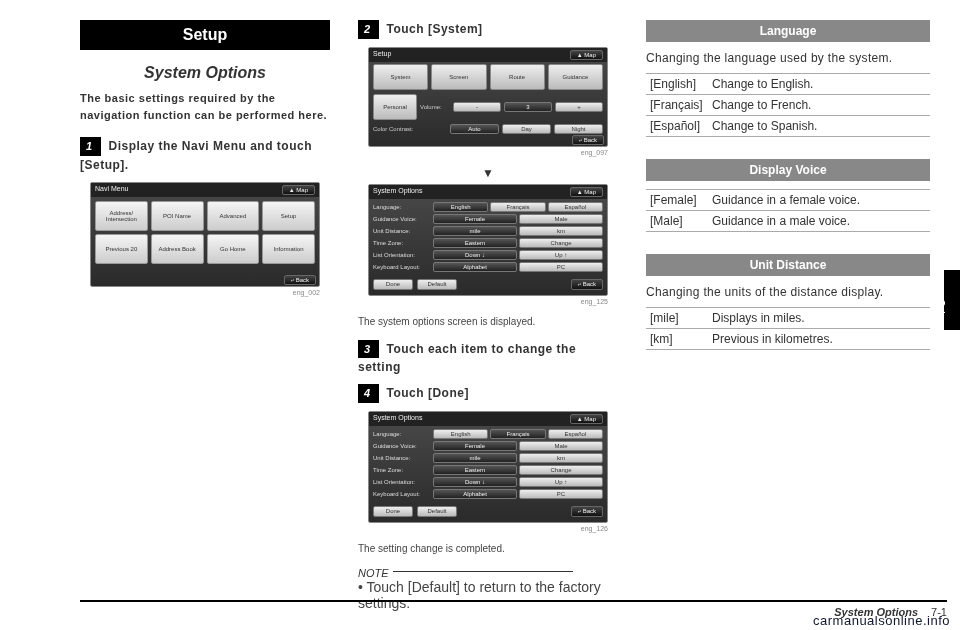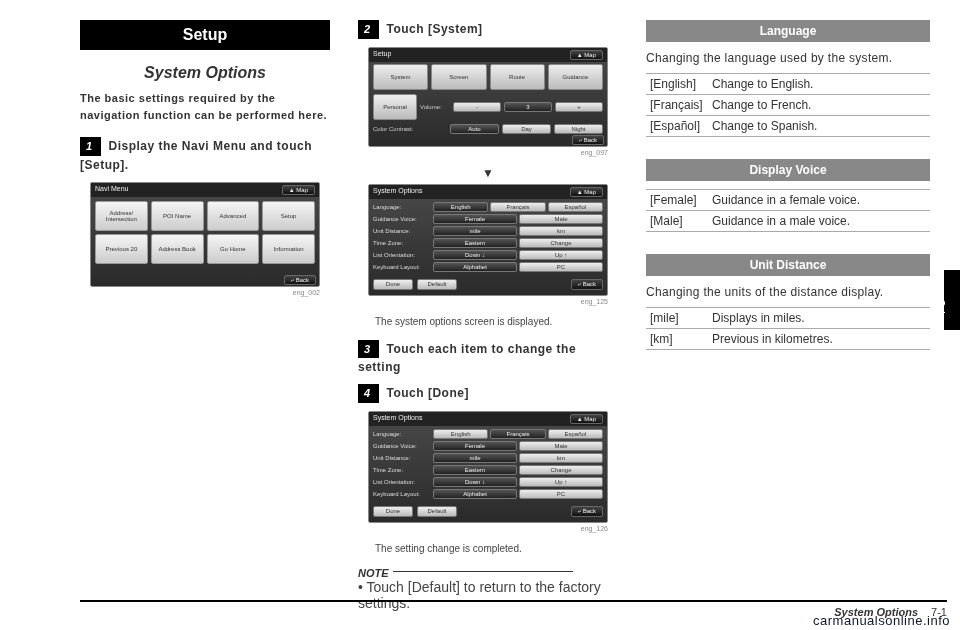--- a/index.html
+++ b/index.html
@@ -143,22 +143,22 @@
     padding: 1px 4px;
     flex: 1;
     text-align: center;
   }
   .ss-pill.dark {
     background: linear-gradient(#555,#222);
     color: #eee;
   }
   .ss-bottom { display:flex; gap:4px; padding:2px 4px; }
   .triangle { text-align:center; font-size: 12px; margin: 2px 0 4px; color:#333; }
-  .body-text { font-size: 10px; color: #444; margin: 4px 10px 12px 17px; line-height:1.3; }
-  .note-label { font-style: italic; font-weight: bold; font-size: 11px; margin: 6px 0 2px; }
+  .body-text { font-size: 10px; color: #444; margin: 4px 10px 12px 0; line-height:1.3; }
+  .note-label { font-style: italic; font-weight: normal; font-size: 11px; margin: 6px 0 2px; }
   .note-rule { border-top:1px solid #333; margin-bottom:4px; width: 180px; display:inline-block; vertical-align:middle; margin-left:4px;}
   .note-text { font-size: 14px; color:#444; }
 
   
   .subhead {
     background: #888;
     color: #fff;
     text-align: center;
     font-weight: bold;
     font-size: 12px;

